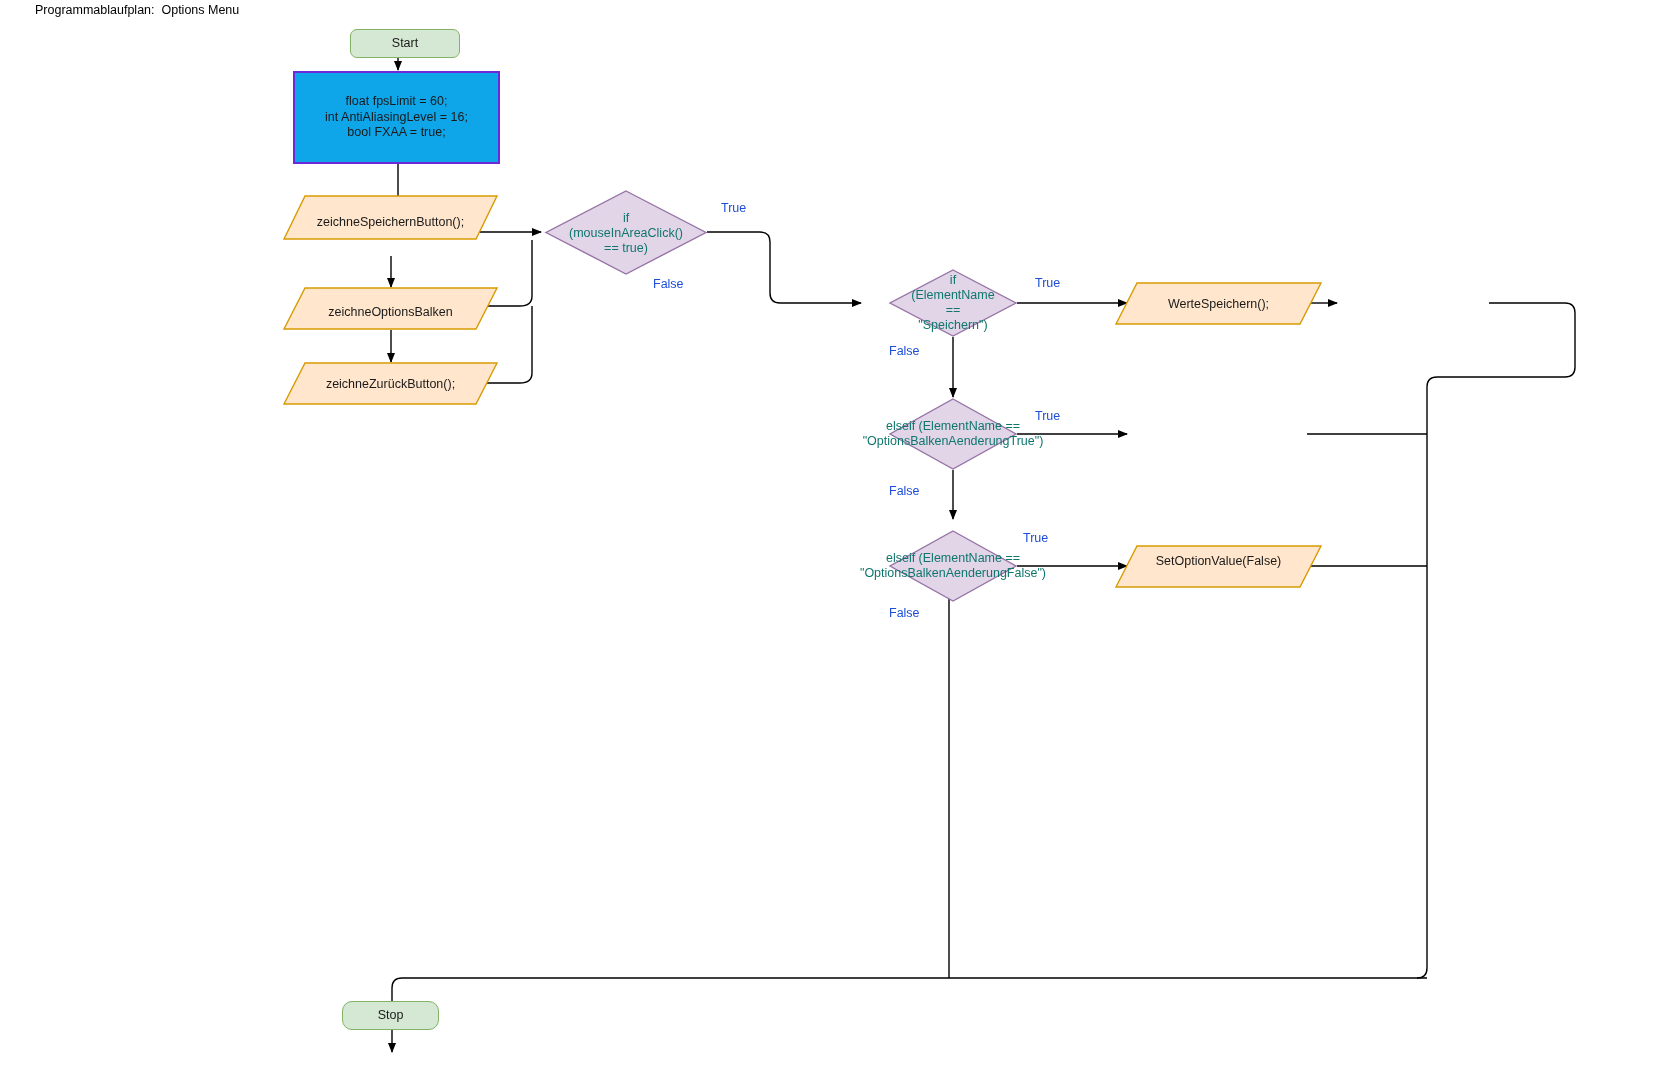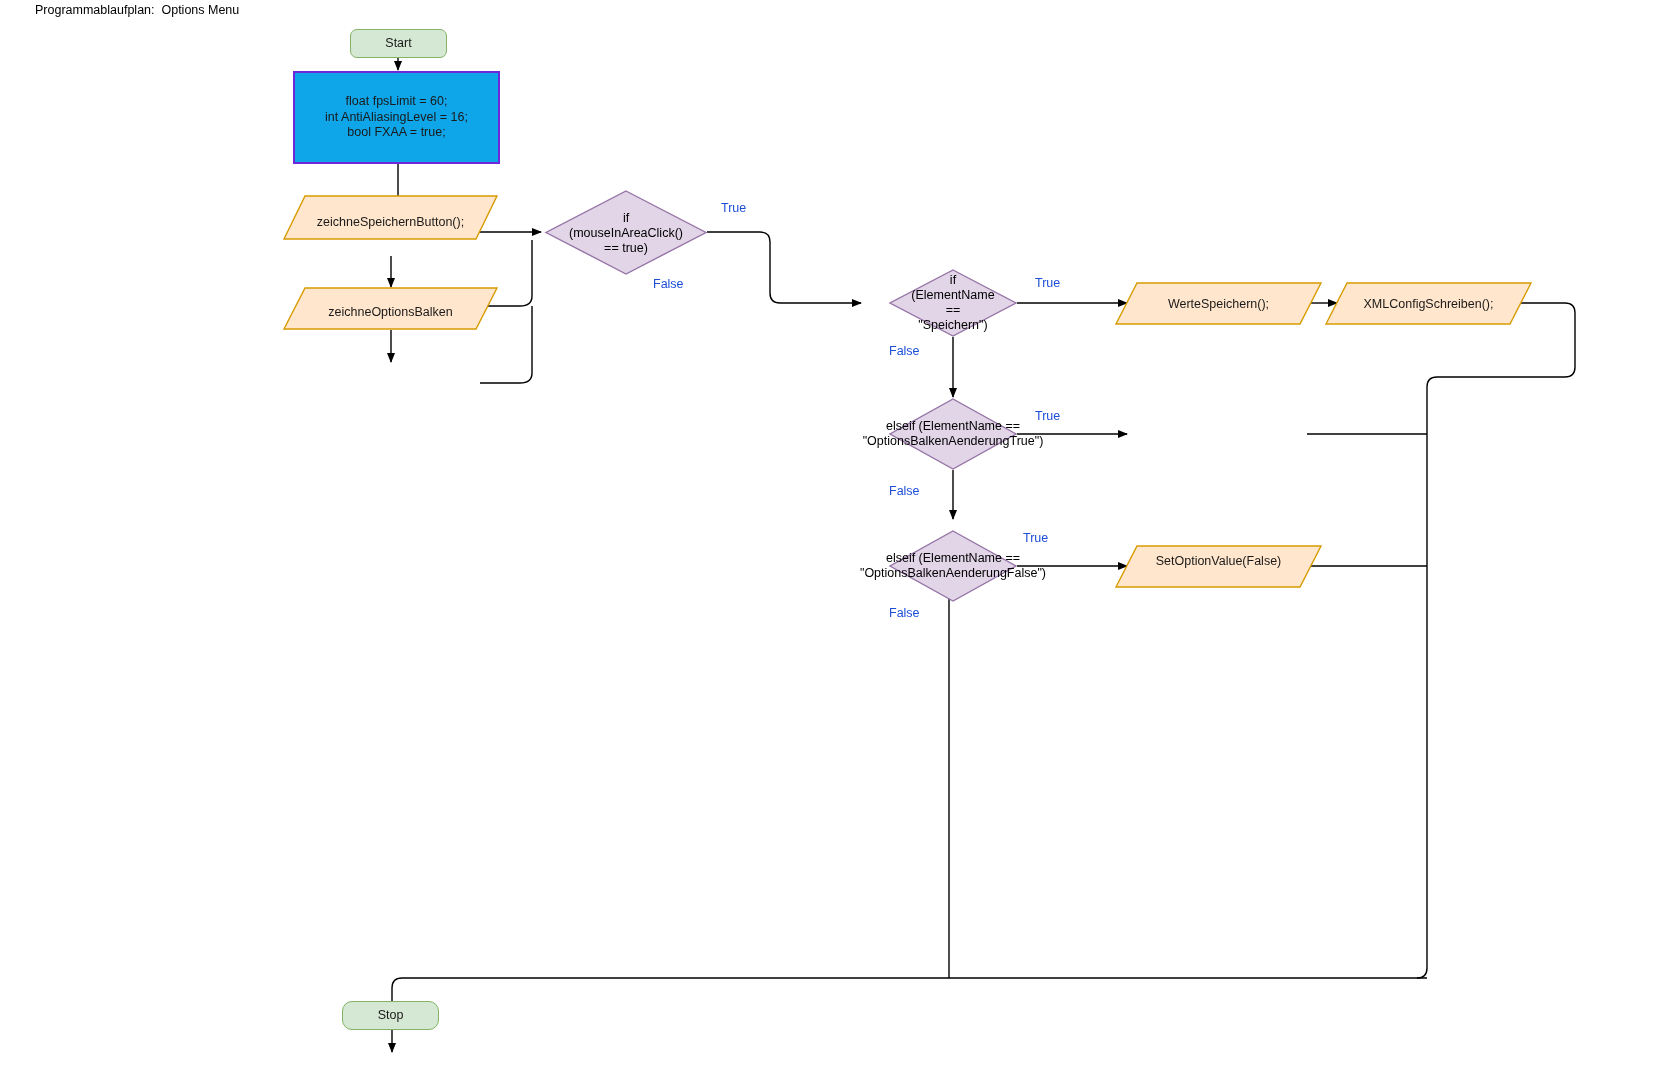--- a/index.html
+++ b/index.html
@@ -83,21 +83,21 @@
     left: 0;
     top: 0;
     overflow: visible;
   }
   .decision-label {
     position: absolute;
     left: 50%;
     top: 50%;
     transform: translate(-50%, -50%);
     font-size: 12.5px;
-    color: #000000;
+    color: #0f766e;
     text-align: center;
     line-height: 1.2;
     white-space: pre-line;
     pointer-events: none;
   }
   .edge-label {
     position: absolute;
     font-size: 12.5px;
     color: #1d4ed8;
     white-space: nowrap;
@@ -158,21 +158,21 @@
       <path d="M1000,566 L1110,566" marker-end="url(#arrow)"></path>
 
       <path d="M1290,566 L1410,566"></path>
 
       <path d="M932,592 L932,978"></path>
 
       <path d="M1410,978 L385,978 Q375,978 375,988 L375,1052" marker-end="url(#arrow)"></path>
     </g>
   </svg>
 
-  <div class="node terminator" style="left:333px; top:29px; width:97px; height:29px;">
+  <div class="node terminator" style="left:333px; top:29px; width:110px; height:29px;">
     <span>Start</span>
   </div>
 
   <div class="node process" style="left:276px; top:71px; width:207px; height:93px;">
     <span>float fpsLimit = 60;
 int AntiAliasingLevel = 16;
 bool FXAA = true;</span>
   </div>
 
   <div class="io-wrap" style="left:266px; top:195px; width:215px; height:54px;">
@@ -182,20 +182,26 @@
     <div class="io-label">zeichneSpeichernButton();</div>
   </div>
 
   <div class="io-wrap" style="left:266px; top:287px; width:215px; height:49px;">
     <svg width="215" height="43" viewBox="0 0 215 43" xmlns="http://www.w3.org/2000/svg">
       <path d="M22,1 L214,1 L193,42 L1,42 Z" fill="#ffe6cc" stroke="#d79b00" stroke-width="1.4"></path>
     </svg>
     <div class="io-label">zeichneOptionsBalken</div>
   </div>
 
+  <div class="io-wrap" style="left:266px; top:362px; width:215px; height:43px;">
+    <svg width="215" height="43" viewBox="0 0 215 43" xmlns="http://www.w3.org/2000/svg">
+      <path d="M22,1 L214,1 L193,42 L1,42 Z" fill="#ffe6cc" stroke="#d79b00" stroke-width="1.4"></path>
+    </svg>
+    <div class="io-label">zeichneZurückButton();</div>
+  </div>
 
   <div class="decision-wrap" style="left:528px; top:190px; width:162px; height:85px;">
     <svg width="162" height="85" viewBox="0 0 162 85" xmlns="http://www.w3.org/2000/svg">
       <path d="M81,1 L161,42.5 L81,84 L1,42.5 Z" fill="#e1d5e7" stroke="#9673a6" stroke-width="1.4"></path>
     </svg>
     <div class="decision-label">if (mouseInAreaClick() == true)</div>
   </div>
   <div class="edge-label" style="left:704px; top:201px;">True</div>
   <div class="edge-label" style="left:636px; top:277px;">False</div>
 
@@ -228,26 +234,20 @@
   <div class="edge-label" style="left:1006px; top:531px;">True</div>
   <div class="edge-label" style="left:872px; top:606px;">False</div>
 
   <div class="io-wrap" style="left:1098px; top:282px; width:207px; height:43px;">
     <svg width="207" height="43" viewBox="0 0 207 43" xmlns="http://www.w3.org/2000/svg">
       <path d="M22,1 L206,1 L185,42 L1,42 Z" fill="#ffe6cc" stroke="#d79b00" stroke-width="1.4"></path>
     </svg>
     <div class="io-label">WerteSpeichern();</div>
   </div>
 
-  <div class="io-wrap" style="left:1308px; top:282px; width:207px; height:43px;">
-    <svg width="207" height="43" viewBox="0 0 207 43" xmlns="http://www.w3.org/2000/svg">
-      <path d="M22,1 L206,1 L185,42 L1,42 Z" fill="#ffe6cc" stroke="#d79b00" stroke-width="1.4"></path>
-    </svg>
-    <div class="io-label">XMLConfigSchreiben();</div>
-  </div>
 
 
   <div class="io-wrap" style="left:1098px; top:545px; width:207px; height:32px;">
     <svg width="207" height="43" viewBox="0 0 207 43" xmlns="http://www.w3.org/2000/svg">
       <path d="M22,1 L206,1 L185,42 L1,42 Z" fill="#ffe6cc" stroke="#d79b00" stroke-width="1.4"></path>
     </svg>
     <div class="io-label">SetOptionValue(False)</div>
   </div>
 
   <div class="node terminator" style="left:325px; top:1001px; width:97px; height:29px;border-radius:10px;">

